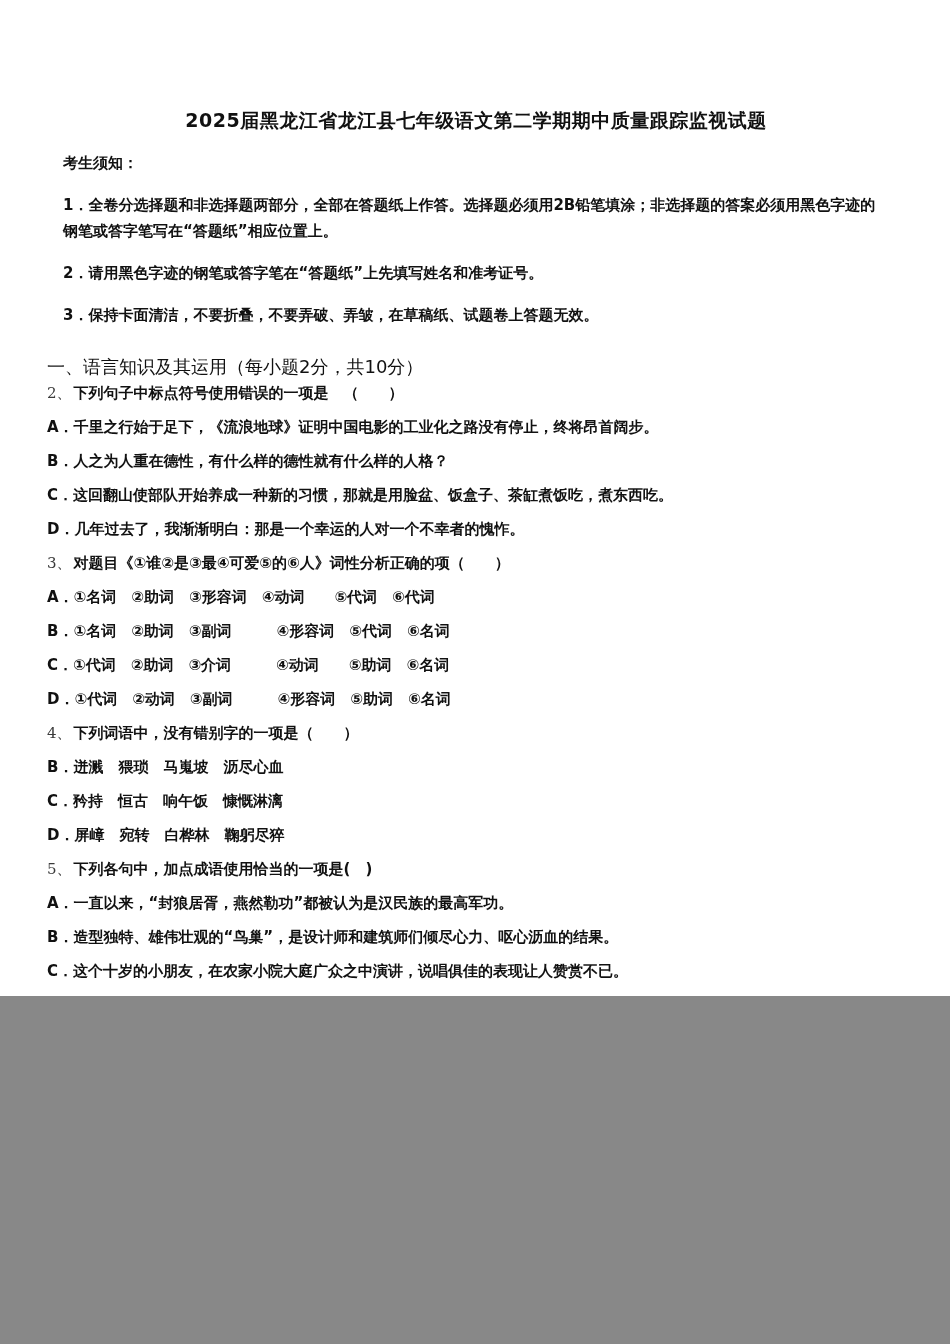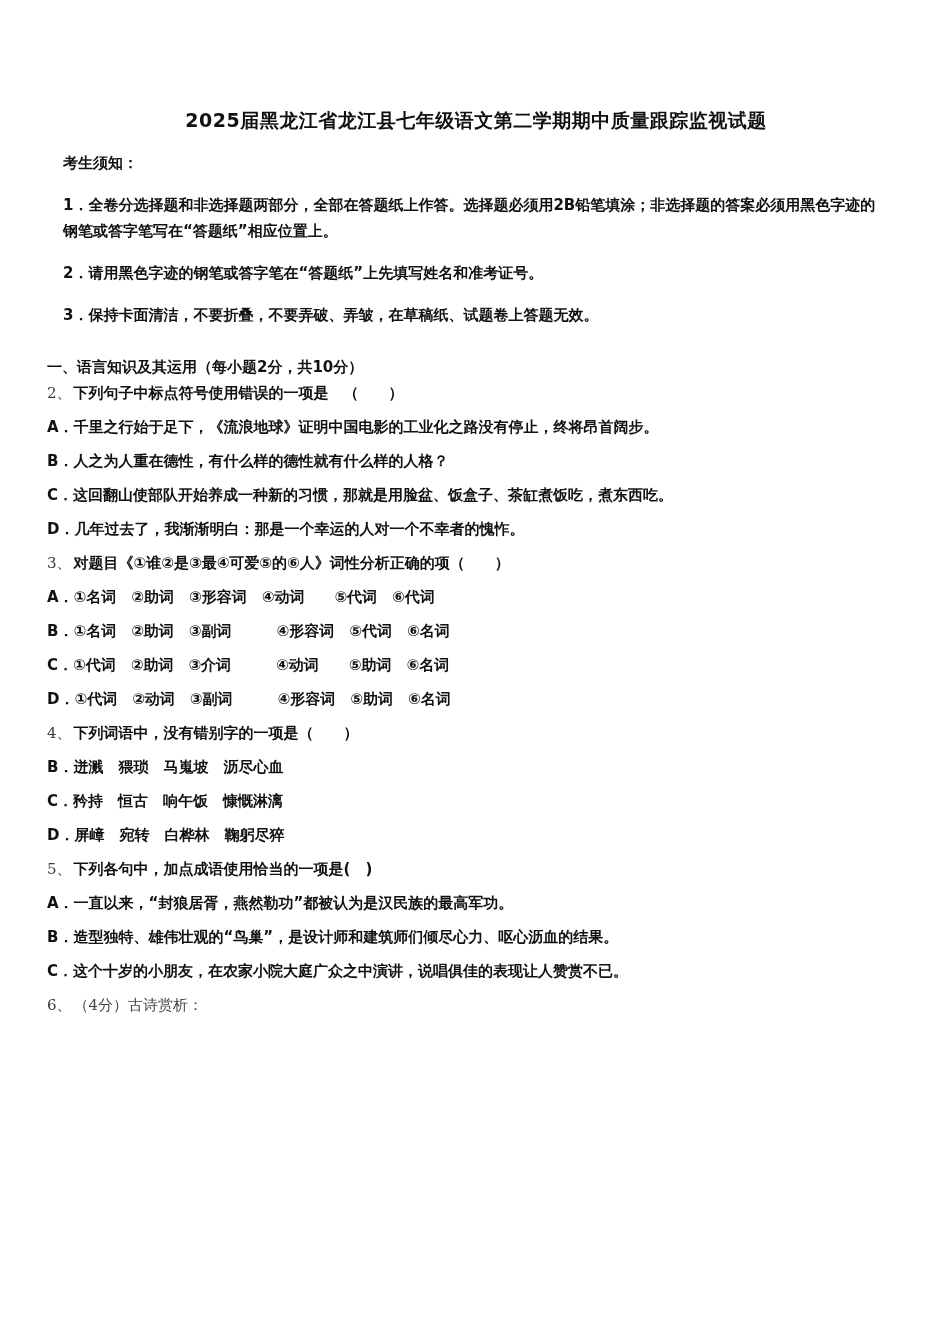--- a/index.html
+++ b/index.html
@@ -1,19 +1,19 @@
 <!DOCTYPE html>
 <html><head>
 <meta charset="utf-8">
 <style>
   html, body { margin: 0; padding: 0; background: #888; }
   .page {
     position: relative;
     width: 950px;
-    height: 1344px;
+    height: 996px;
     margin: 0 auto;
     background: #ffffff;
     box-sizing: border-box;
     padding: 106px 45px 0 47px;
     font-family: "DejaVu Sans", sans-serif;
     color: #111111;
     overflow: hidden;
   }
   .title {
     font-size: 19px;
@@ -26,23 +26,23 @@
   .notice p {
     margin: 16px;
     font-size: 15px;
     line-height: 26px;
     font-weight: 700;
   }
   .section { margin-top: 26px; }
   .section + .section { margin-top: 6px; }
   .section-heading {
     margin: 0 0 0 0;
-    font-size: 15px;
+    font-size: 18px;
     line-height: 26px;
-    font-weight: 700;
+    font-weight: 400;
   }
   .qline {
     margin: 0 0 8px 0;
     font-size: 15px;
     line-height: 26px;
   }
   .qnum {
     font-family: "DejaVu Serif", serif;
     font-weight: 400;
     color: #3a3a3a;

